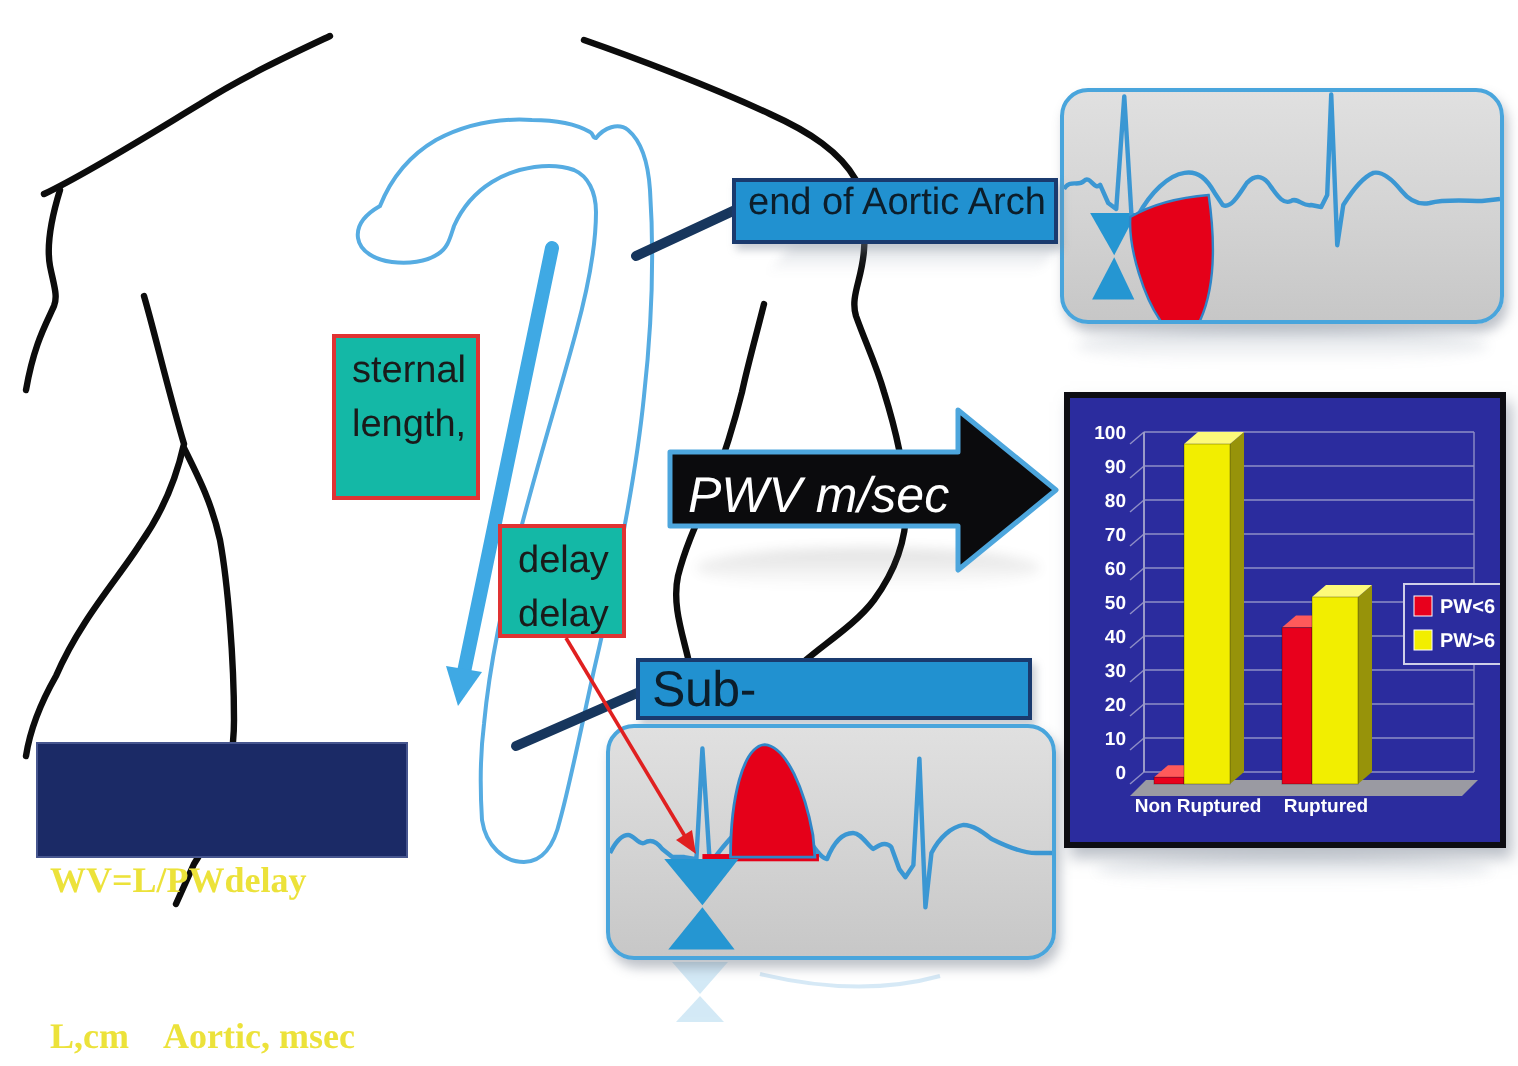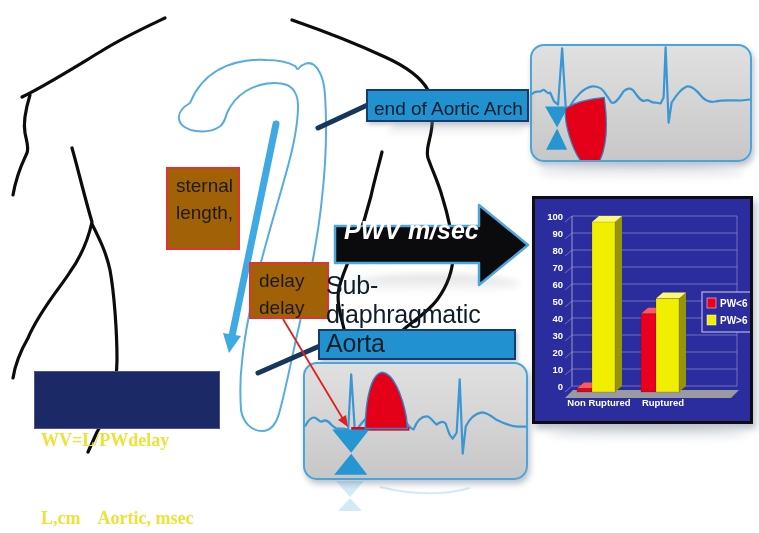--- a/index.html
+++ b/index.html
@@ -4,33 +4,33 @@
 <style>
   *{box-sizing:border-box;margin:0;padding:0}
   body{background:#ffffff;font-family:"Liberation Sans",sans-serif}
   .canvas{position:relative;width:759px;height:533px;background:#fff;overflow:hidden}
   svg.layer{position:absolute;left:0;top:0;pointer-events:none}
   .panel{position:absolute;border:2.5px solid #49a5dc;border-radius:14px;
          background:linear-gradient(180deg,#e0e0e0 0%,#d3d3d3 55%,#c7c7c7 100%);
          box-shadow:2px 4px 6px rgba(110,120,135,.45)}
   .panel svg{position:absolute;left:0;top:0;width:100%;height:100%}
   .bluelabel{position:absolute;background:#2191d0;border:2.5px solid #1a3a6e;color:#0c1e2b;
-             display:flex;align-items:flex-end;padding-left:6px;box-shadow:2px 3px 4px rgba(120,130,145,.4)}
+             display:flex;align-items:flex-start;padding-left:6px;box-shadow:2px 3px 4px rgba(120,130,145,.4)}
   .label-arch{left:366px;top:89px;width:163px;height:33px;font-size:19px}
   .label-sub{left:318px;top:329px;width:198px;height:31px;font-size:25px;letter-spacing:-.2px}
-  .redbox{position:absolute;background:#a16207;border:2.5px solid #e03333;color:#1a1a1a;
+  .redbox{position:absolute;background:#14b8a6;border:2.5px solid #e03333;color:#1a1a1a;
           font-size:19px;line-height:26.5px;padding:4px 0 0 8px}
   .sternal{left:166px;top:167px;width:74px;height:83px}
-  .delay{left:249px;top:262px;width:80px;height:57px}
-  .formula{position:absolute;left:34px;top:371px;width:186px;height:58px;background:#1b2a66;
+  .delay{left:249px;top:262px;width:64px;height:57px}
+  .formula{position:absolute;left:18px;top:371px;width:186px;height:58px;background:#1b2a66;
            border:1px solid #47568f;color:#ece23a;font-family:"Liberation Serif",serif;font-weight:700;
            font-size:18px;line-height:26px;padding:3px 0 0 6px;white-space:pre}
   .pwv{position:absolute;left:333px;top:202px;width:198px;height:86px}
   .pwv svg{position:absolute;left:0;top:0}
-  .pwv span{position:absolute;left:11px;top:14px;color:#fff;font-size:25px;font-weight:700;font-style:italic}
+  .pwv span{position:absolute;left:11px;top:32px;color:#fff;font-size:25px;font-weight:400;font-style:italic}
   .chart{position:absolute;left:532px;top:196px;width:221px;height:228px;background:#2b2c9e;
          border:3px solid #0d0d12;box-shadow:3px 5px 7px rgba(120,130,145,.5)}
   .chart svg{position:absolute;left:0;top:0;width:215px;height:222px}
   .shadow{position:absolute;pointer-events:none;filter:blur(3px)}
   .sh-top{left:538px;top:164px;width:206px;height:18px;opacity:.4;
           background:linear-gradient(180deg,rgba(140,152,168,.8),rgba(140,152,168,0));border-radius:50%}
   .sh-label{left:390px;top:123px;width:135px;height:13px;opacity:.3;transform:skewX(-35deg);
           background:linear-gradient(180deg,rgba(120,132,150,.8),rgba(120,132,150,0))}
   .sh-chart{left:548px;top:427px;width:198px;height:16px;opacity:.38;
           background:linear-gradient(180deg,rgba(140,152,168,.8),rgba(140,152,168,0));border-radius:50%}

